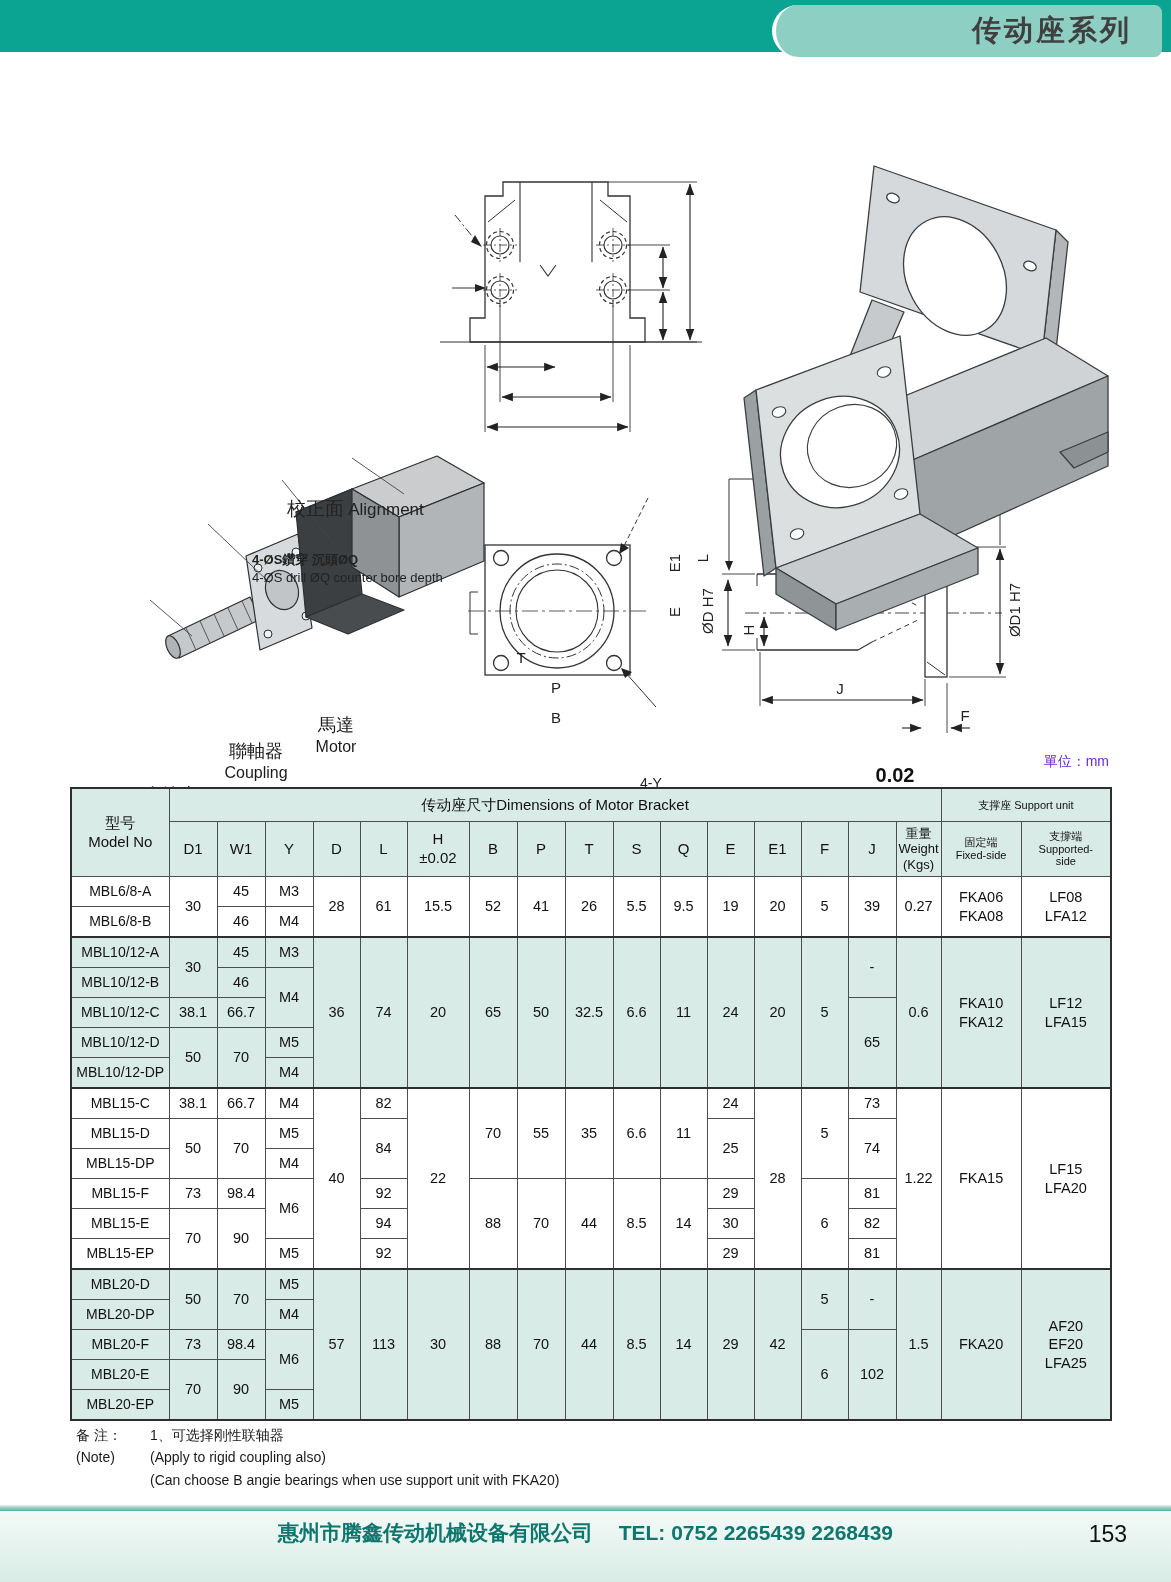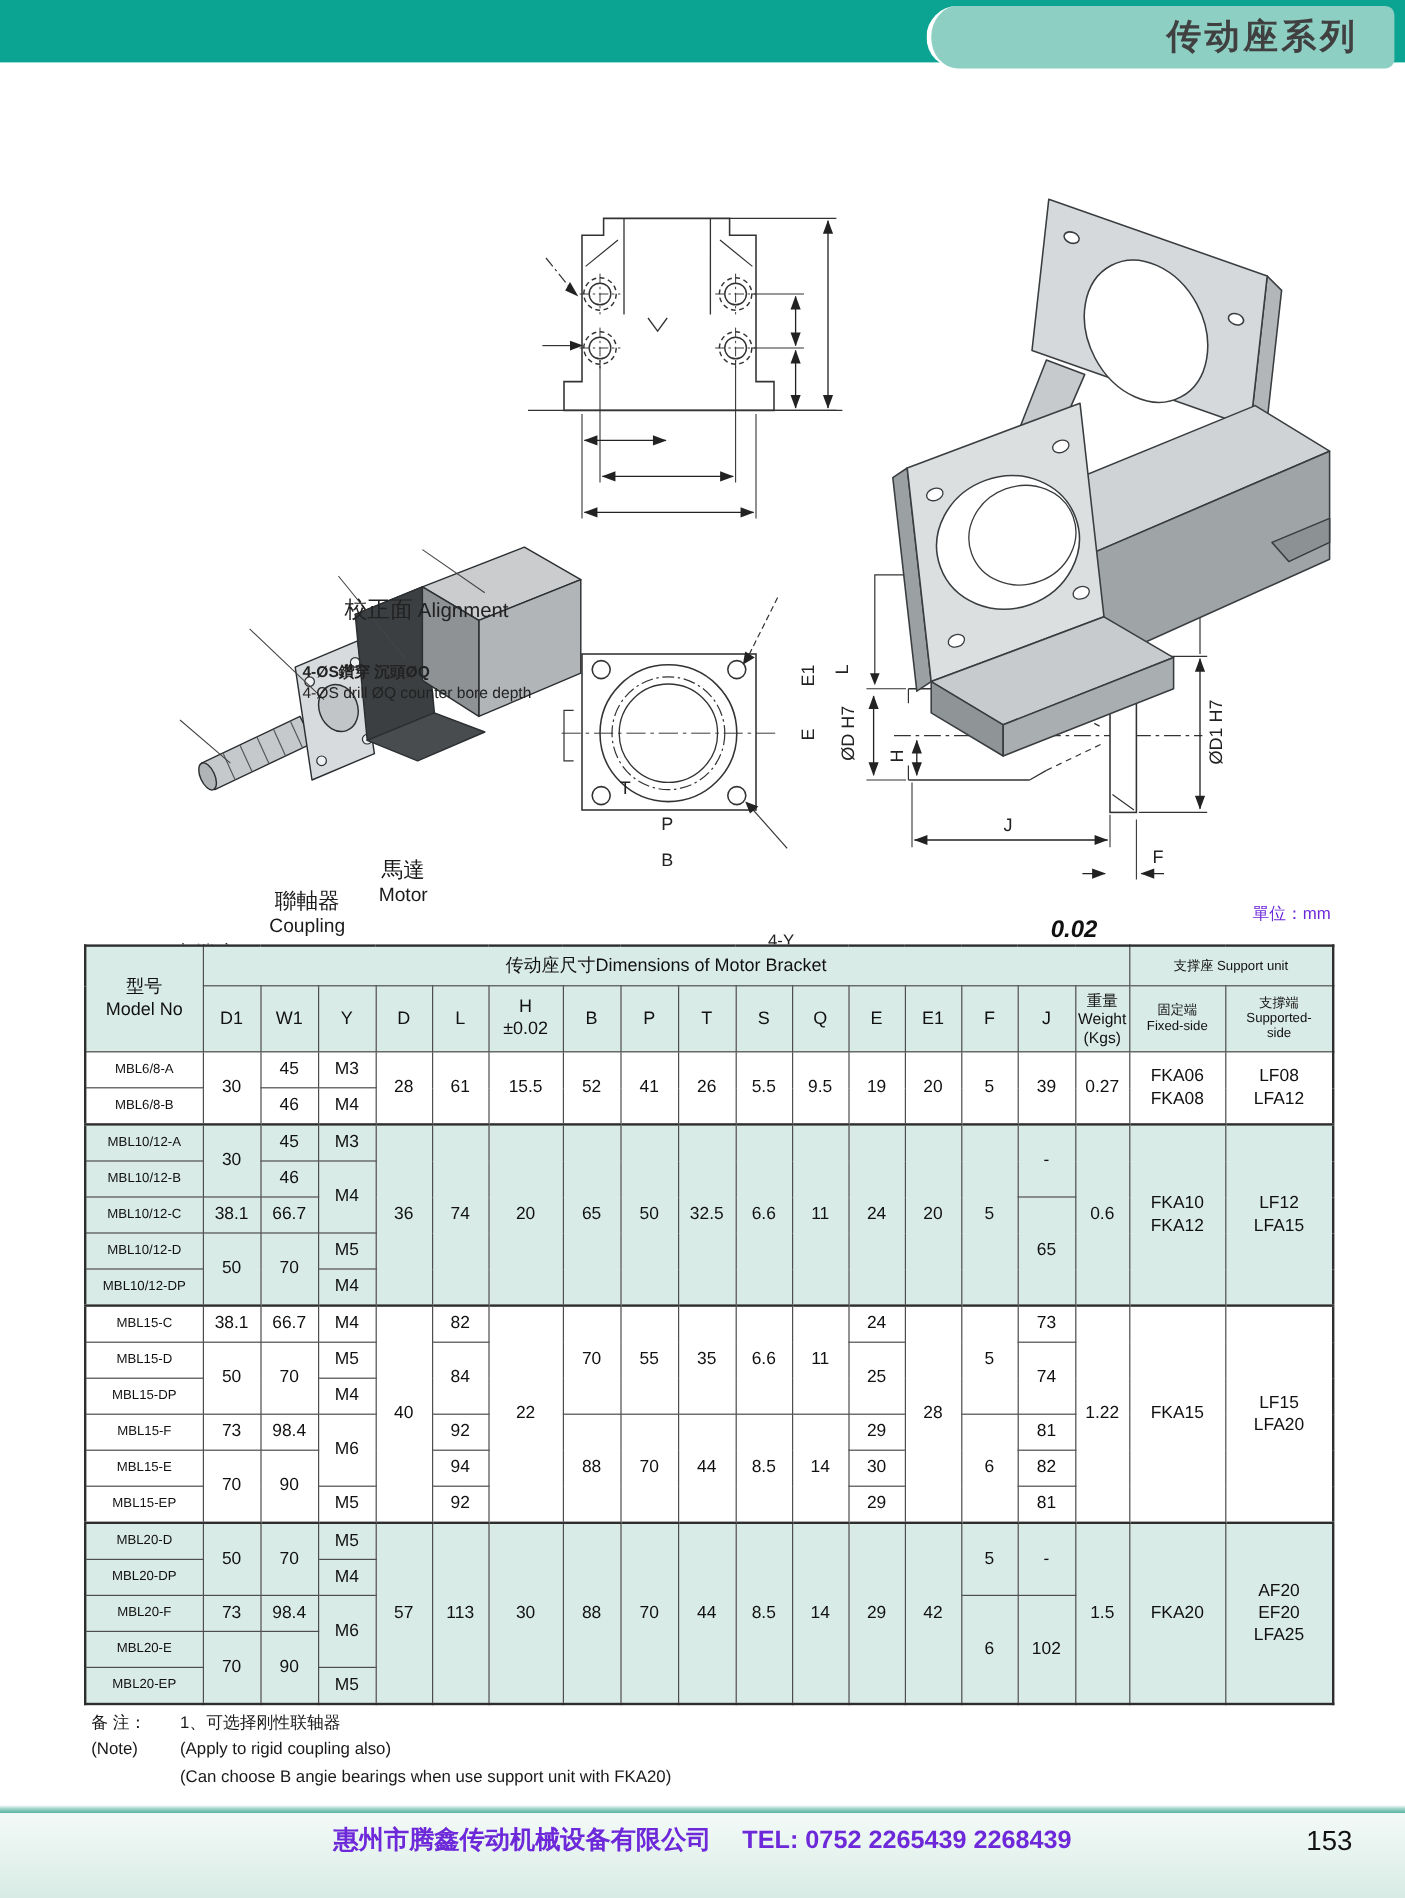--- a/index.html
+++ b/index.html
@@ -21,48 +21,48 @@
   .dlabel{position:absolute;color:#222;font-size:15px;line-height:1;}
   .rot{transform:translate(-50%,-50%) rotate(-90deg);}
   .ctr{transform:translate(-50%,-50%);}
   .dia-zh{font-size:19px;}
   .dia-en{font-size:17px;}
   .lbl-stack{position:absolute;text-align:center;line-height:1.25;}
   .lbl-stack .dia-zh{display:block;font-size:18px;}
   .lbl-stack .dia-en{display:block;font-size:16px;}
   .small-note{position:absolute;font-size:13px;line-height:1.4;color:#222;}
   .pcd-lbl{border-bottom:1.5px solid #333;padding-bottom:2px;font-size:15px;}
-  .ecc-val{position:absolute;font-size:20px;font-weight:bold;color:#111;text-align:center;font-style:italic;}
+  .ecc-val{position:absolute;font-size:20px;font-weight:bold;color:#111;text-align:center;}
   
   .unit-note{position:absolute;top:753px;right:62px;font-size:14px;color:#6d28d9;}
   
   .spec-table{position:absolute;left:70px;top:787px;border-collapse:collapse;table-layout:fixed;
               width:1040px;border:2px solid #2e2e2e;background:#fff;}
   .spec-table th,.spec-table td{border:1px solid #4d4d4d;text-align:center;vertical-align:middle;
               font-size:14.5px;color:#111;padding:0 1px;white-space:pre-line;line-height:1.25;}
   .spec-table thead th{background:#d9ebe6;font-weight:normal;font-size:15px;}
   .spec-table thead tr.gh th{height:32px;}
   .spec-table thead tr.ch th{height:54px;}
   .spec-table thead th.wt{font-size:13px;line-height:1.18;}
   .spec-table thead th.sup{font-size:11px;line-height:1.18;}
   .spec-table tbody td{height:29px;}
-  .spec-table tbody td.model{font-size:11px;}
+  .spec-table tbody td.model{font-size:14px;}
   .spec-table tbody tr.tint td{background:#d9ebe6;}
   .spec-table tbody tr.group-start td{border-top:2px solid #2e2e2e;}
   
   .notes{position:absolute;left:76px;top:1424px;font-size:14px;line-height:1.6;color:#1a1a1a;}
   .notes-row{display:flex;}
   .note-label{width:74px;flex:none;}
   
   .footer-rule{position:absolute;left:0;top:1502px;width:1171px;height:9px;
      background:linear-gradient(to bottom,#ffffff 0%,#ffffff 25%,#a9d8cd 55%,#55b2a2 100%);}
   .footer-area{position:absolute;left:0;top:1511px;width:1171px;height:71px;
      background:linear-gradient(to bottom,#f3faf7 0%,#d8ebe5 100%);}
   .footer-text{position:absolute;left:0;top:1519px;width:1171px;text-align:center;
-     font-size:21px;font-weight:bold;color:#6d28d9;}
+     font-size:21px;font-weight:bold;color:#0f766e;}
   .page-num{position:absolute;right:44px;top:1521px;font-size:23px;color:#111;}
   [data-interactable]{cursor:default;}
 </style>
 </head>
 <body>
 
 <div class="page" data-interactable="false">
 
   <div class="band" data-interactable="false">
     <div class="band-tab" data-interactable="false">

